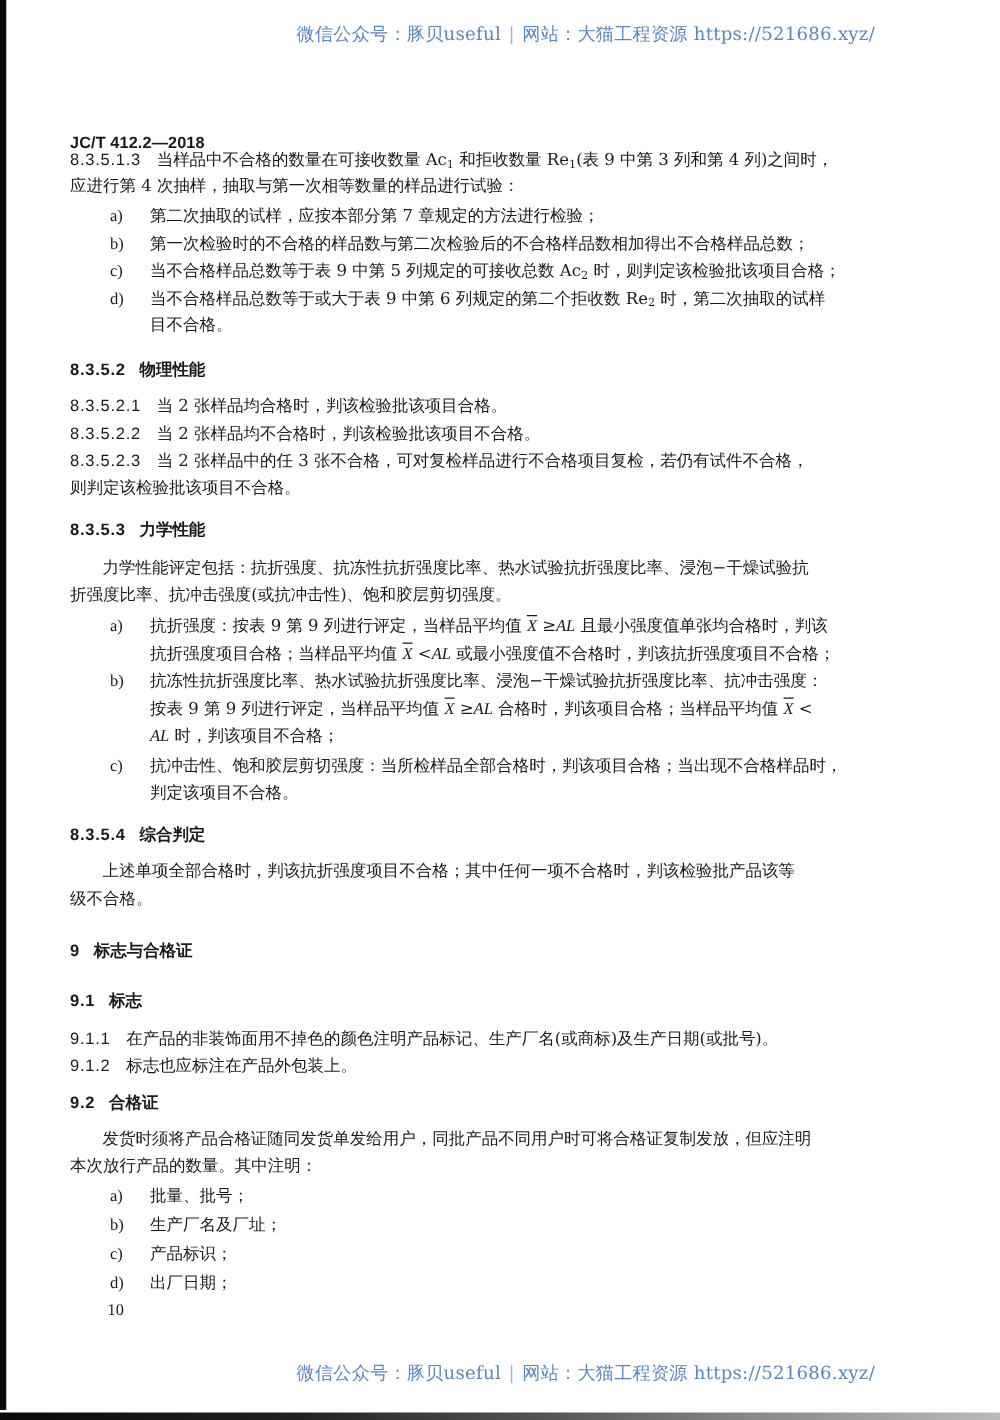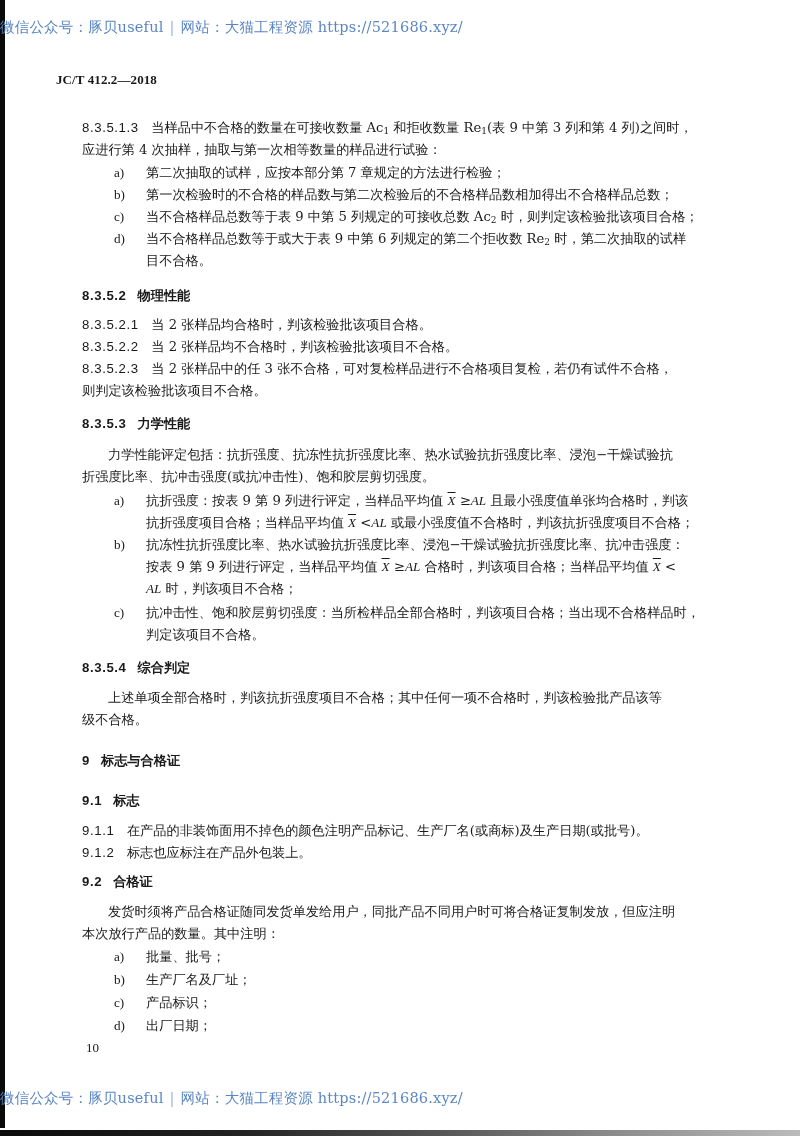--- a/index.html
+++ b/index.html
@@ -1,29 +1,29 @@
 <!DOCTYPE html>
 <html><head>
 <meta charset="utf-8">
 <style>
   * { margin: 0; padding: 0; box-sizing: border-box; }
   html, body { width: 800px; height: 1136px; background: #ffffff; overflow: hidden; }
   body { position: relative; font-family: "DejaVu Serif", "Liberation Serif", serif; color: #1a1a1a; }
   .left-edge { position: absolute; left: 0; top: 0; width: 5px; height: 1128px; background: #0a0a0a; }
   .bottom-edge { position: absolute; left: 0; bottom: 0; width: 800px; height: 6px;
     background: linear-gradient(to right, #0a0a0a 0%, #222 30%, #555 55%, #888 75%, #bbb 100%); }
-  .watermark { position: absolute; left: 0; width: 700px; text-align: left; font-size: 14.5px;
+  .watermark { position: absolute; left: 0; width: 700px; text-align: right; font-size: 14.5px;
     color: #5b86c2; font-family: "DejaVu Serif", "Liberation Serif", serif; letter-spacing: 0.2px; }
   .watermark .sep { color: #9bb3d6; margin: 0 6px; }
   .wm-top { top: 18px; }
   .wm-bottom { top: 1089px; }
-  .std-code { position: absolute; left: 56px; top: 72px; font-family: Liberation Serif, serif;
+  .std-code { position: absolute; left: 56px; top: 106px; font-family: Liberation Sans, sans-serif;
     font-weight: bold; font-size: 13px; letter-spacing: 0.1px; }
   .content { position: absolute; left: 78px; top: 118px; width: 640px; font-size: 13.2px; }
-  .line { position: absolute; left: 0; white-space: nowrap; line-height: 20px; margin-left: 26px; }
+  .line { position: absolute; left: 0; white-space: nowrap; line-height: 20px; }
   .num { font-family: "Liberation Sans", "DejaVu Sans", sans-serif; letter-spacing: 0.6px; }
   .hd { font-family: "Liberation Sans", "DejaVu Sans", sans-serif; font-weight: bold; }
   .lbl { display: inline-block; width: 32px; font-family: "Liberation Serif", serif; }
   .ind-item { left: 32px; }
   .ov { text-decoration: overline; font-style: italic; font-family: "Liberation Serif", serif; }
   .it { font-style: italic; font-family: "Liberation Serif", serif; }
   sub { font-size: 9px; vertical-align: -2px; }
   .pageno { position: absolute; left: 86px; top: 1040px; font-size: 13px; font-family: "Liberation Serif", serif; }
 </style>
 </head>

